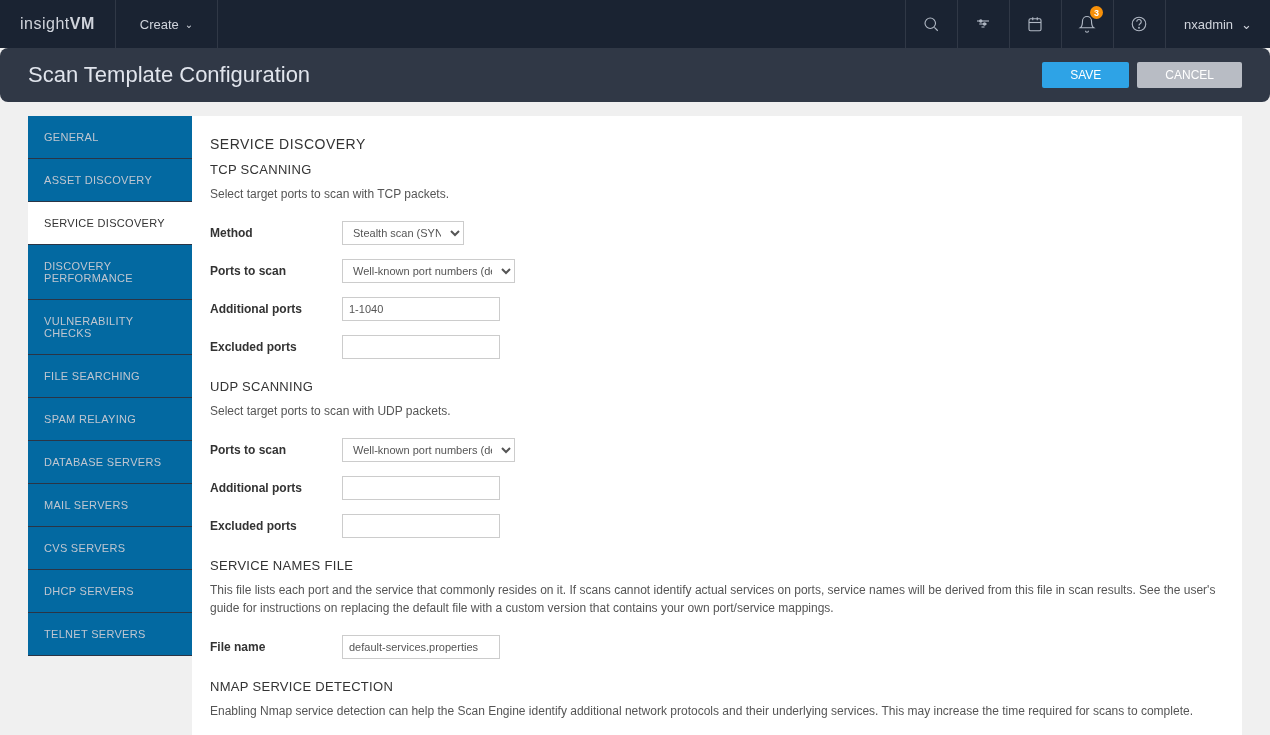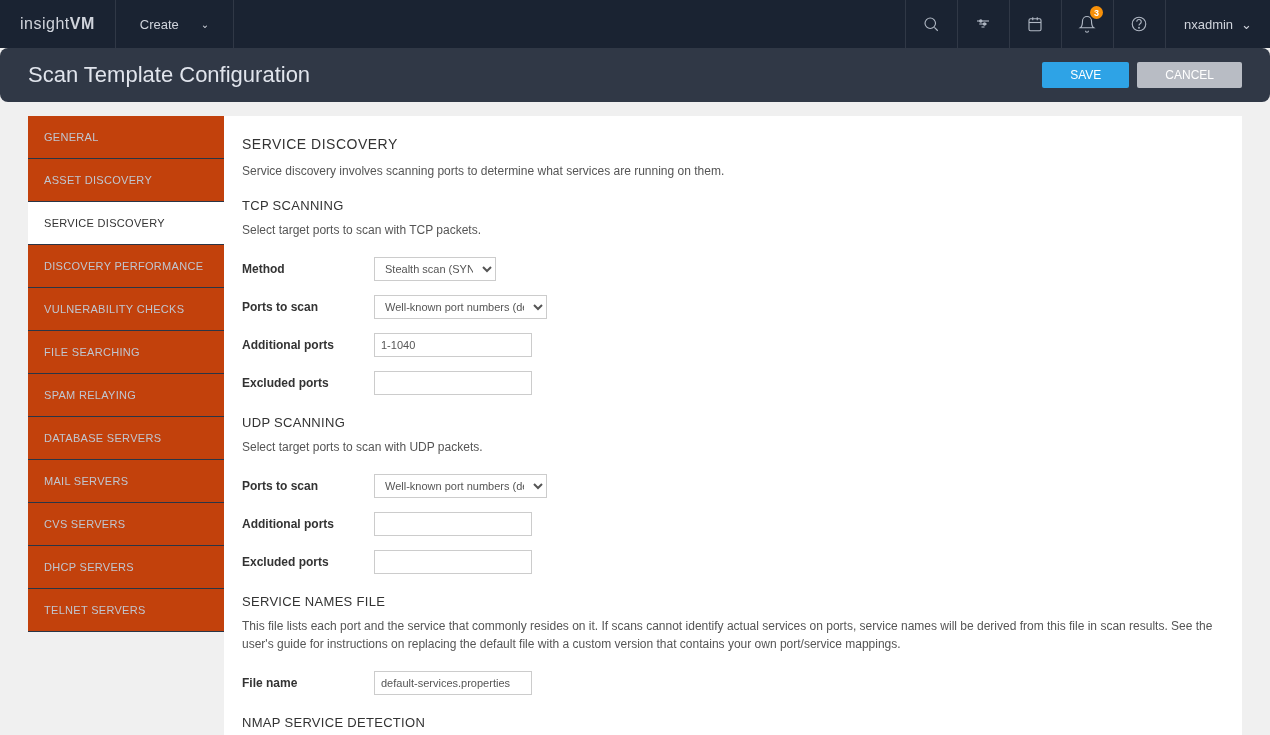--- a/index.html
+++ b/index.html
@@ -3,41 +3,41 @@
 <meta charset="utf-8">
 <style>
 * { margin: 0; padding: 0; box-sizing: border-box; }
 body { font-family: -apple-system, BlinkMacSystemFont, "Segoe UI", Helvetica, Arial, sans-serif; background: #f0f0f0; color: #333; font-size: 13px; }
 
 
 .topbar { background: #1a2332; height: 48px; display: flex; align-items: center; color: #d0d4dc; }
 .logo { padding: 0 20px; font-size: 16px; letter-spacing: 0.5px; border-right: 1px solid #303846; height: 100%; display: flex; align-items: center; }
 .logo-light { font-weight: 300; }
 .logo-bold { font-weight: 700; }
-.create-btn { padding: 0 24px; display: flex; align-items: center; gap: 22px; cursor: pointer; height: 100%; border-right: 1px solid #303846; }
+.create-btn { padding: 0 24px; display: flex; align-items: center; gap: 6px; cursor: pointer; height: 100%; border-right: 1px solid #303846; }
 .create-btn .chev { font-size: 10px; }
 .top-spacer { flex: 1; }
 .top-icons { display: flex; height: 100%; }
 .top-icon { width: 52px; display: flex; align-items: center; justify-content: center; border-left: 1px solid #303846; cursor: pointer; position: relative; }
 .top-icon svg { width: 18px; height: 18px; stroke: #b0b8c4; fill: none; stroke-width: 1.5; }
 .badge { position: absolute; top: 6px; right: 10px; background: #f79009; color: #fff; font-size: 9px; font-weight: 700; border-radius: 8px; min-width: 13px; height: 13px; display: flex; align-items: center; justify-content: center; padding: 0 3px; }
 .user-menu { padding: 0 18px; display: flex; align-items: center; gap: 8px; border-left: 1px solid #303846; cursor: pointer; height: 100%; }
 
 
 .subheader { background: #303846; padding: 14px 28px; display: flex; align-items: center; color: #e0e4ec; border-radius: 8px; }
 .page-title { font-size: 22px; font-weight: 400; flex: 1; }
 .btn { border: none; padding: 6px 28px; font-size: 12px; cursor: pointer; border-radius: 2px; margin-left: 8px; }
 .btn-save { background: #2ea3e6; color: #fff; }
 .btn-cancel { background: #b8bcc4; color: #fff; }
 
 
 .body { display: flex; padding: 14px 28px 0 28px; align-items: flex-start; }
 
 
-.sidebar { width: 196px; background: #c2410c; display: flex; flex-direction: column; }
+.sidebar { width: 164px; background: #0369a1; display: flex; flex-direction: column; }
 .sidebar-item { color: #c0c6d0; font-size: 11px; padding: 15px 16px; border-bottom: 1px solid #2a3546; cursor: pointer; letter-spacing: 0.3px; }
 .sidebar-item.active { background: #fff; color: #333; font-weight: 500; }
 
 
 .content { flex: 1; background: #fff; padding: 20px 18px 30px 18px; }
 .section-title { font-size: 14px; font-weight: 500; letter-spacing: 0.5px; margin-bottom: 10px; color: #333; }
 .section-desc { font-size: 12px; color: #555; margin-bottom: 18px; line-height: 1.5; }
 .subsection-title { font-size: 13px; font-weight: 500; letter-spacing: 0.3px; margin-bottom: 8px; color: #333; }
 
 .form-row { display: flex; align-items: center; margin-bottom: 14px; }
@@ -126,21 +126,20 @@
     <div class="sidebar-item">MAIL SERVERS</div>
     <div class="sidebar-item">CVS SERVERS</div>
     <div class="sidebar-item">DHCP SERVERS</div>
     <div class="sidebar-item">TELNET SERVERS</div>
   </div>
 
   <div class="content">
 
     <div class="block">
       <div class="section-title">SERVICE DISCOVERY</div>
-      <div class="section-desc">Service discovery involves scanning ports to determine what services are running on them.</div>
 
       <div class="subsection-title">TCP SCANNING</div>
       <div class="section-desc">Select target ports to scan with TCP packets.</div>
 
       <div class="form-row">
         <div class="form-label">Method</div>
         <select class="form-select sm">
           <option>Stealth scan (SYN)</option>
         </select>
       </div>

